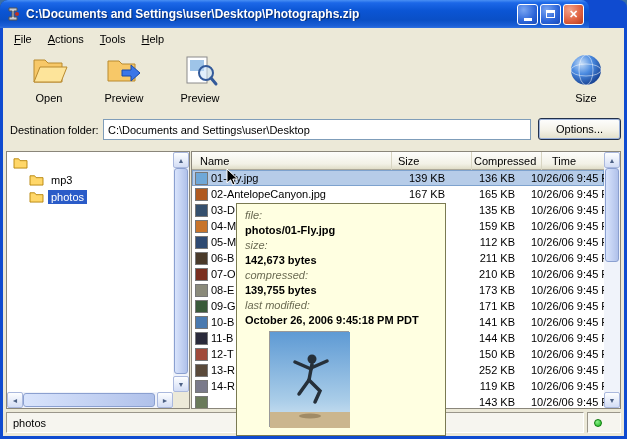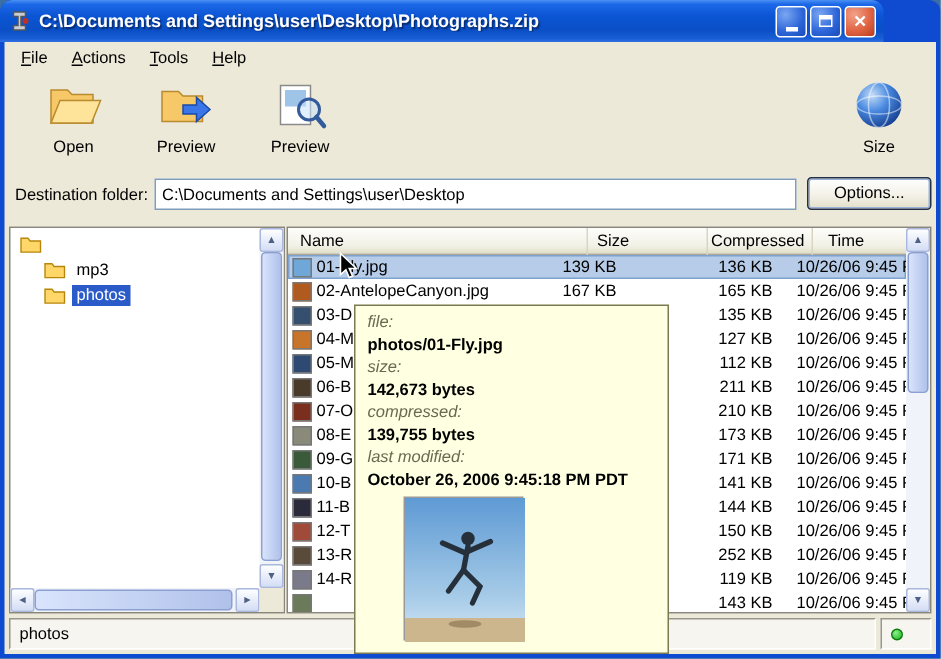--- a/index.html
+++ b/index.html
@@ -44,21 +44,21 @@
 .list-header span{display:block;border-right:1px solid #d8d5c2;height:18px;line-height:18px;overflow:hidden;white-space:nowrap}
 .h-name{width:200px;padding-left:8px}
 .h-size{width:80px;padding-left:6px}
 .h-comp{width:70px;padding-left:2px}
 .h-time{flex:1;padding-left:10px;border-right:none!important}
 .list-body{position:absolute;left:0;top:18px;right:16px;bottom:0;overflow:hidden}
 .row{display:flex;align-items:center;height:16px;white-space:nowrap;cursor:default}
 .row.selected{background:#b6cce8;box-shadow:inset 0 0 0 1px #7da2ce}
 .thumb{display:block;width:13px;height:13px;margin:0 3px 0 3px;border:1px solid #777;flex:none}
 .c-name{width:164px;overflow:hidden}
-.c-size{width:76px;text-align:left;padding-right:6px}
+.c-size{width:76px;text-align:right;padding-right:6px}
 .c-comp{width:70px;text-align:right;padding-right:6px}
 .c-time{flex:1;padding-left:10px;overflow:hidden}
 
 .sb-btn{position:absolute;width:16px;height:16px;background:linear-gradient(180deg,#fdfeff,#d3ddf5);border:1px solid #aab8dd;border-radius:2px;
   display:flex;align-items:center;justify-content:center;font-size:7px;color:#4d6185;cursor:default}
 .sb-track-v{position:absolute;top:0;right:0;width:16px;background:#f0f3fa}
 .sb-track-h{position:absolute;left:0;bottom:0;height:16px;background:#f0f3fa}
 .sb-thumb{position:absolute;background:linear-gradient(90deg,#d9e4fc,#b0c1ea);border:1px solid #8ba0d0;border-radius:3px;cursor:default}
 .corner{position:absolute;right:0;bottom:0;width:16px;height:16px;background:#ece9d8}
 
@@ -229,21 +229,21 @@
     <span class="thumb" style="background: rgb(53, 80, 110);"></span>
     <span class="c-name">03-D</span>
     <span class="c-size"></span>
     <span class="c-comp">135 KB</span>
     <span class="c-time">10/26/06 9:45 P</span>
   </div>
         <div class="row">
     <span class="thumb" style="background: rgb(200, 116, 42);"></span>
     <span class="c-name">04-M</span>
     <span class="c-size"></span>
-    <span class="c-comp">127 KB</span>
+    <span class="c-comp">159 KB</span>
     <span class="c-time">10/26/06 9:45 P</span>
   </div>
         <div class="row">
     <span class="thumb" style="background: rgb(46, 74, 114);"></span>
     <span class="c-name">05-M</span>
     <span class="c-size"></span>
     <span class="c-comp">112 KB</span>
     <span class="c-time">10/26/06 9:45 P</span>
   </div>
         <div class="row">

